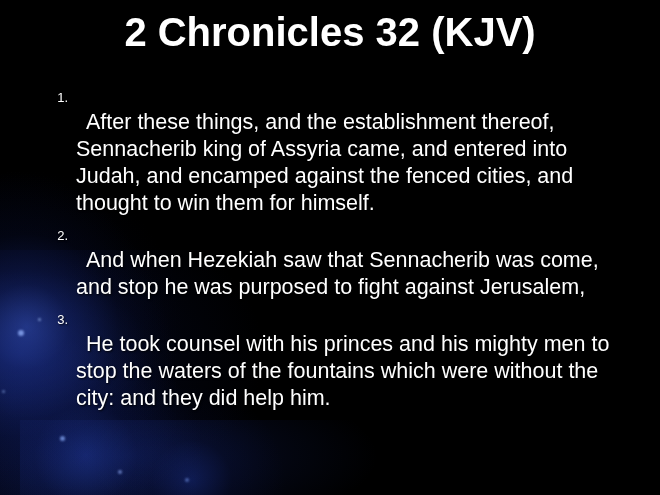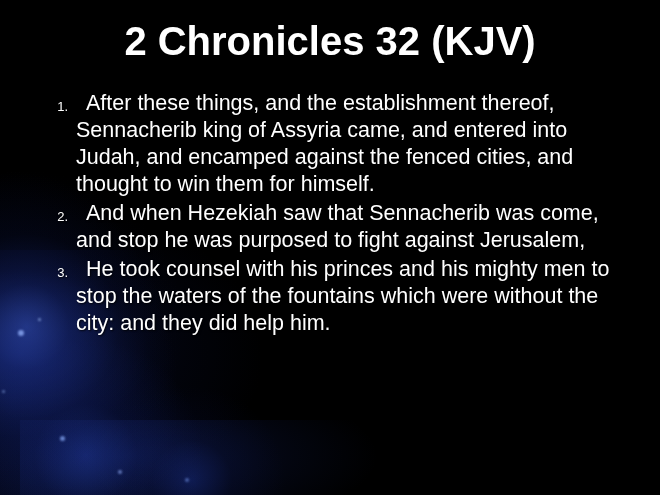--- a/index.html
+++ b/index.html
@@ -57,21 +57,21 @@
     pointer-events: none;
   }
 
   .title {
     position: relative;
     text-align: center;
     color: #ffffff;
     font-size: 40px;
     font-weight: bold;
     letter-spacing: 0px;
-    padding-top: 19px;
+    padding-top: 10px;
     text-shadow: 2px 2px 3px rgba(0,0,0,0.9);
   }
 
   .verse-list {
     position: relative;
     margin: 26px 28px 0 34px;
     padding: 0;
     list-style: none;
   }
   .verse {
@@ -88,20 +88,21 @@
     flex: 0 0 34px;
     text-align: right;
     font-size: 13px;
     line-height: 33px;
     padding-right: 8px;
     color: #ffffff;
   }
   .verse-text {
     flex: 1 1 auto;
     text-indent: 10px;
+    margin-top: 28px;
   }
 </style>
 </head>
 <body>
 
 <div class="slide">
 
   <div class="glow-sweep"></div>
   <div class="glow-sweep2"></div>
   <div class="streak s1"></div>

